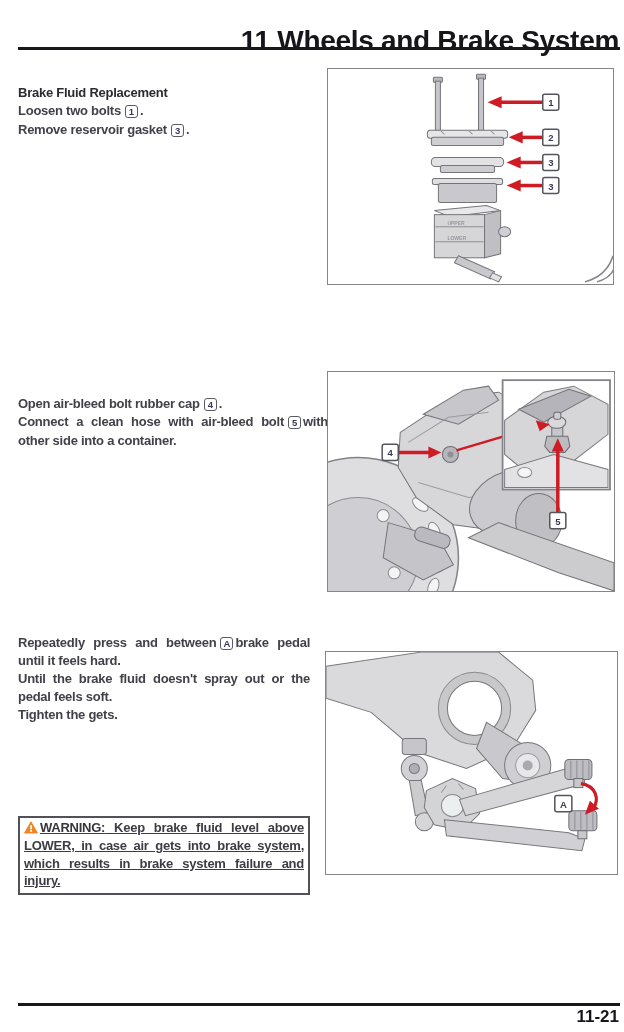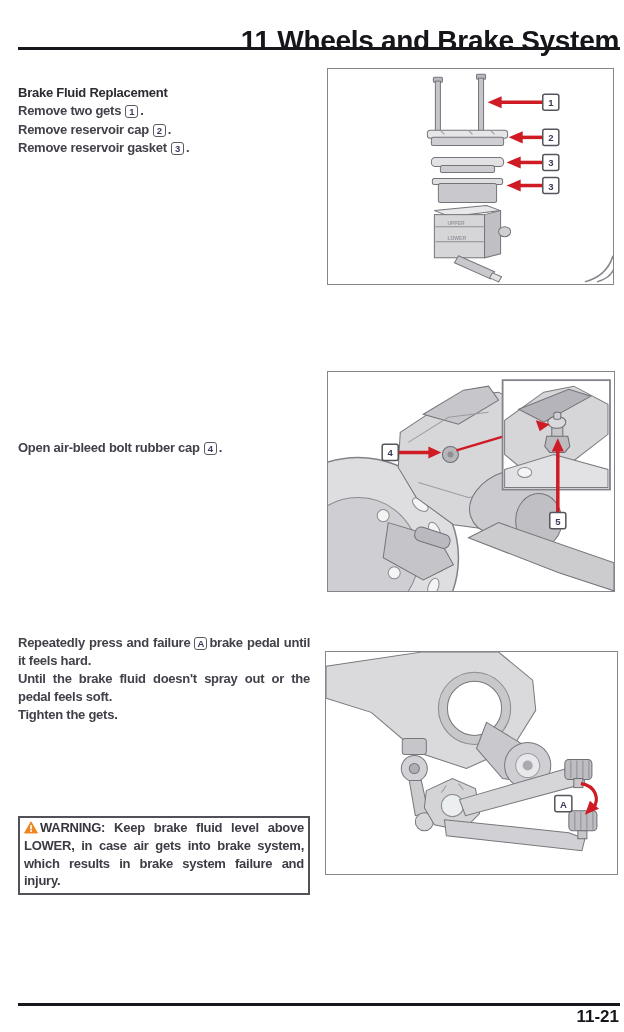--- a/index.html
+++ b/index.html
@@ -17,34 +17,34 @@
     font-size:28px; font-weight:bold; color:#15151a; letter-spacing:-0.3px;
   }
   .page-num {
     position:absolute; right:5px; top:1007px; text-align:left;
     font-size:17px; font-weight:bold; color:#15151a;
   }
   .tblock { position:absolute; left:18px; font-size:13px; font-weight:bold;
             letter-spacing:-0.25px; line-height:18.3px; color:#41414a; }
   .tblock .heading { color:#2a2a31; }
   .b1 { top:64px;  width:305px;margin-top:20px; }
-  .b2 { top:395px; width:310px;margin-top:44px; }
+  .b2 { top:395px; width:310px; }
   .b3 { top:634px; width:292px; line-height:18px; }
   .para { text-align:justify; }
   .ref {
     display:inline-block; min-width:13px; height:13px; line-height:11px;
     border:1.5px solid #5a5a61; border-radius:3px; background:#fff;
     font-size:9.5px; font-weight:bold; color:#39395a; text-align:center;
     margin:0 2px 0 4px; padding:0 1px; vertical-align:0px;
   }
   .warnbox {
     position:absolute; left:18px; width:292px; border:2px solid #515157;
     padding:1px 4px 3px 4px; font-size:13px; font-weight:bold;
     letter-spacing:-0.25px; line-height:17.8px; color:#3c3c45;
-    text-align:justify; background:#fff;
+    text-align:justify; background:#fff;text-decoration:underline;
   }
   .warn1 { top:816px; }
   .warn2 { top:898px; }
   .warn-icon { vertical-align:-2px; margin-right:2px; }
   .wlabel { color:#35353d; }
   .fig { position:absolute; border:1.5px solid #85858b; background:#ffffff; }
   .fig1 { left:327px; top:68px;  width:287px; height:217px; }
   .fig2 { left:327px; top:371px; width:288px; height:221px; }
   .fig3 { left:325px; top:651px; width:293px; height:224px; }
   .fig svg { display:block; width:100%; height:100%; }
@@ -56,22 +56,21 @@
 </head>
 <body>
 
 <div class="page">
 
   <div class="page-title">11 Wheels and Brake System</div>
   <div class="rule rule-top"></div>
 
   <div class="tblock b1">
     <div class="heading">Brake Fluid Replacement</div>
-    <div class="line"><span>Remove two gets</span><span class="ref">1</span><span>.</span></div>
-    <div class="line"><span>Remove reservoir cap</span><span class="ref">2</span><span>.</span></div>
+    <div class="line"><span>Loosen two bolts</span><span class="ref">1</span><span>.</span></div>
     <div class="line"><span>Remove reservoir gasket</span><span class="ref">3</span><span>.</span></div>
   </div>
 
   <div class="fig fig1">
     <svg viewBox="0 0 284 214">
       <g stroke="#74747a" stroke-width="1">
         <rect x="105" y="8" width="9" height="5" rx="1" fill="#b9b9bf"></rect>
         <rect x="107" y="12" width="5" height="62" fill="#c6c6ca"></rect>
         <rect x="148" y="5" width="9" height="5" rx="1" fill="#b9b9bf"></rect>
         <rect x="150" y="9" width="5" height="65" fill="#c6c6ca"></rect>
@@ -125,20 +124,21 @@
         <rect x="214" y="85" width="16" height="16" rx="2" fill="#fff" stroke="#55555c" stroke-width="1.5"></rect>
         <text class="co-num" x="222" y="97" text-anchor="middle">3</text>
         <rect x="214" y="108" width="16" height="16" rx="2" fill="#fff" stroke="#55555c" stroke-width="1.5"></rect>
         <text class="co-num" x="222" y="120" text-anchor="middle">3</text>
       </g>
     </svg>
   </div>
 
   <div class="tblock b2">
     <div class="para"><span>Open air-bleed bolt rubber cap</span><span class="ref">4</span><span>.</span></div>
+    <div class="para"><span>Connect a clean hose with air-bleed bolt</span><span class="ref">5</span><span>with other side into a container.</span></div>
   </div>
 
   <div class="fig fig2">
     <svg viewBox="0 0 285 218">
       <defs>
           <clipPath id="f2c">
             <rect width="285" height="218"></rect>
           </clipPath>
         </defs>
       <g clip-path="url(#f2c)">
@@ -201,21 +201,21 @@
       <g>
         <line x1="229" y1="140" x2="229" y2="77" stroke="#ce1b24" stroke-width="3.5"></line>
         <polygon points="229,66 223,79 235,79" fill="#ce1b24"></polygon>
         <rect x="221" y="140" width="16" height="16" rx="2" fill="#fff" stroke="#55555c" stroke-width="1.5"></rect>
         <text class="co-num" x="229" y="152" text-anchor="middle">5</text>
       </g>
     </svg>
   </div>
 
   <div class="tblock b3">
-    <div class="para"><span>Repeatedly press and failure</span><span class="ref">A</span><span>brake pedal until it feels hard.</span></div>
+    <div class="para"><span>Repeatedly press and between</span><span class="ref">A</span><span>brake pedal until it feels hard.</span></div>
     <div class="para"><span>Until the brake fluid doesn't spray out or the pedal feels soft.</span></div>
     <div class="para"><span>Tighten the gets.</span></div>
   </div>
 
   <div class="warnbox warn1">
     <svg class="warn-icon" width="14" height="13" viewBox="0 0 14 13">
       <path d="M7,0.8 L13.4,12 L0.6,12 Z" fill="#ee8722" stroke="#ee8722" stroke-width="1" stroke-linejoin="round"></path>
       <rect x="6.2" y="4.2" width="1.7" height="4.2" fill="#fff"></rect>
       <circle cx="7.05" cy="10.1" r="1" fill="#fff"></circle>
     </svg><span class="wlabel">WARNING:</span> <span>Keep brake fluid level above LOWER, in case air gets into brake system, which results in brake system failure and injury.</span>

